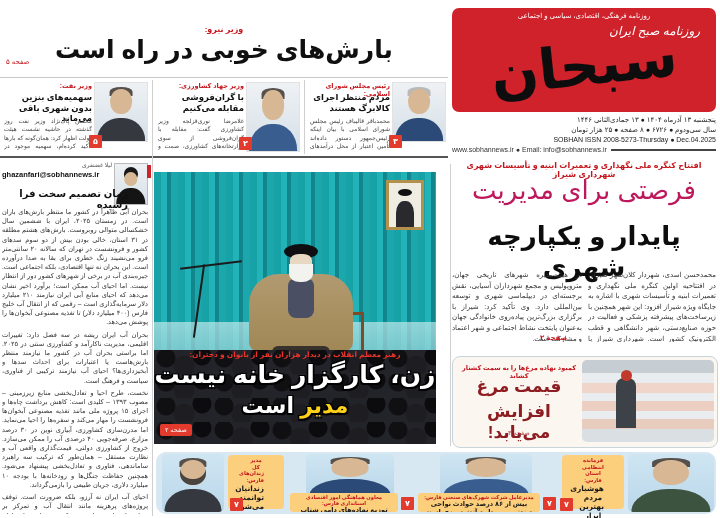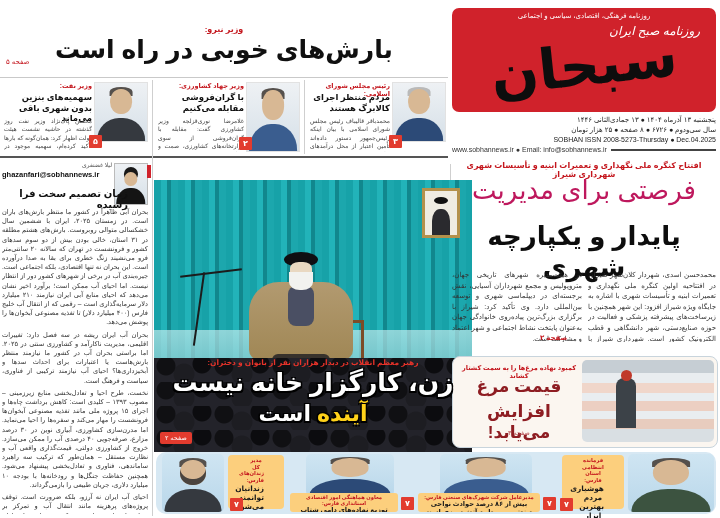--- a/index.html
+++ b/index.html
@@ -56,21 +56,21 @@
   
   .oped-author{position:absolute;left:0;top:161px;width:112px;font-size:6px;color:#555;text-align:right;}
   .oped-email{position:absolute;left:2px;top:170px;width:110px;font-size:7.5px;font-weight:bold;color:#111;text-align:left;}
   .oped-avatar{position:absolute;left:114px;top:163px;width:32px;height:40px;border:1px solid #bbb;}
   .oped-ribbon{position:absolute;left:147px;top:165px;width:4px;height:13px;background:#d0222b;}
   .oped-title{position:absolute;left:0;top:188px;width:112px;font-size:10px;font-weight:900;color:#101010;text-align:right;margin-left:16px;}
   .oped-body{position:absolute;left:2px;top:207px;width:146px;bottom:4px;font-size:6.6px;line-height:9.2px;color:#333;overflow:hidden;}
   .oped-body p{margin:0 0 3px 0;}
 
   
-  .scene{position:absolute;left:154px;top:180px;width:318px;height:272px;overflow:hidden;
+  .scene{position:absolute;left:154px;top:172px;width:282px;height:272px;overflow:hidden;
          background:repeating-linear-gradient(90deg,#17a2a8 0 7px,#22b3b9 7px 13px,#11878d 13px 17px,#1ca7ad 17px 24px);text-decoration:underline;}
   .floor{position:absolute;left:0;right:0;top:150px;height:30px;background:linear-gradient(#cdeef0,#a5d9dd);opacity:.65;}
   .portrait{position:absolute;right:12px;top:8px;width:32px;height:44px;background:#efece2;border:3px solid #b3914c;}
   .portrait .pfig{position:absolute;left:50%;transform:translateX(-50%);bottom:0;width:18px;height:26px;background:#2a2a2e;border-radius:45% 45% 0 0;}
   .portrait .pturban{position:absolute;left:50%;transform:translateX(-50%);top:6px;width:14px;height:7px;background:#111;border-radius:50%;}
   .micpole{position:absolute;left:44px;top:92px;width:2px;height:74px;background:#1c1c1c;transform:rotate(8deg);}
   .micboom{position:absolute;left:26px;top:92px;width:62px;height:2px;background:#1c1c1c;transform:rotate(-7deg);}
   .chair{position:absolute;left:168px;top:140px;width:36px;height:40px;border:3px solid #7c4c28;border-bottom:none;background:transparent;}
   .chair:after{content:"";position:absolute;left:4px;right:4px;bottom:-12px;height:12px;border-left:3px solid #7c4c28;border-right:3px solid #7c4c28;}
   .leader{position:absolute;left:92px;top:72px;width:110px;height:120px;}
@@ -219,21 +219,21 @@
       <div class="robe"></div>
         <div class="vest"></div>
         <div class="turban"></div>
         <div class="face"></div>
         <div class="beard"></div>
         <div class="legs"></div>
     </div>
     <div class="audience"></div>
     <div class="photo-kicker center rtl">رهبر معظم انقلاب در دیدار هزاران نفر از بانوان و دختران:</div>
     <div class="photo-cap1 center rtl">زن، کارگزار خانه نیست</div>
-    <div class="photo-cap2 center rtl"><span class="hl">آینده</span><span> است</span></div>
+    <div class="photo-cap2 center rtl"><span class="hl">مدیر</span><span> است</span></div>
     <div class="photo-badge rtl">صفحه ۲</div>
   </div>
 
   <div>
     <div class="lead-kicker red center rtl">افتتاح کنگره ملی نگهداری و تعمیرات ابنیه و تأسیسات شهری شهرداری شیراز</div>
     <div class="lead-h1 center rtl">فرصتی برای مدیریت</div>
     <div class="lead-h2 center rtl">پایدار و یکپارچه شهری</div>
     <div class="lead-col just rtl" style="left:588px;width:128px;">محمدحسن اسدی، شهردار کلان‌شهر شیراز، در افتتاحیه اولین کنگره ملی نگهداری و تعمیرات ابنیه و تأسیسات شهری با اشاره به جایگاه ویژه شیراز افزود: این شهر همچنین با زیرساخت‌های پیشرفته پزشکی و فعالیت در حوزه صنایع‌دستی، شهر دانشگاهی و قطب الکترونیک کشور است. شهرداری شیراز با عضویت</div>
     <div class="lead-col just rtl" style="left:452px;width:130px;">در هیئت‌مدیره شهرهای تاریخی جهان، متروپولیس و مجمع شهرداران آسیایی، نقش برجسته‌ای در دیپلماسی شهری و توسعه بین‌المللی دارد. وی تأکید کرد: شیراز با برگزاری بزرگ‌ترین پیاده‌روی خانوادگی جهان به‌عنوان پایتخت نشاط اجتماعی و شهر اعتماد و مشارکت است.</div>
     <div class="lead-pageref red rtl">صفحه ۲</div>

